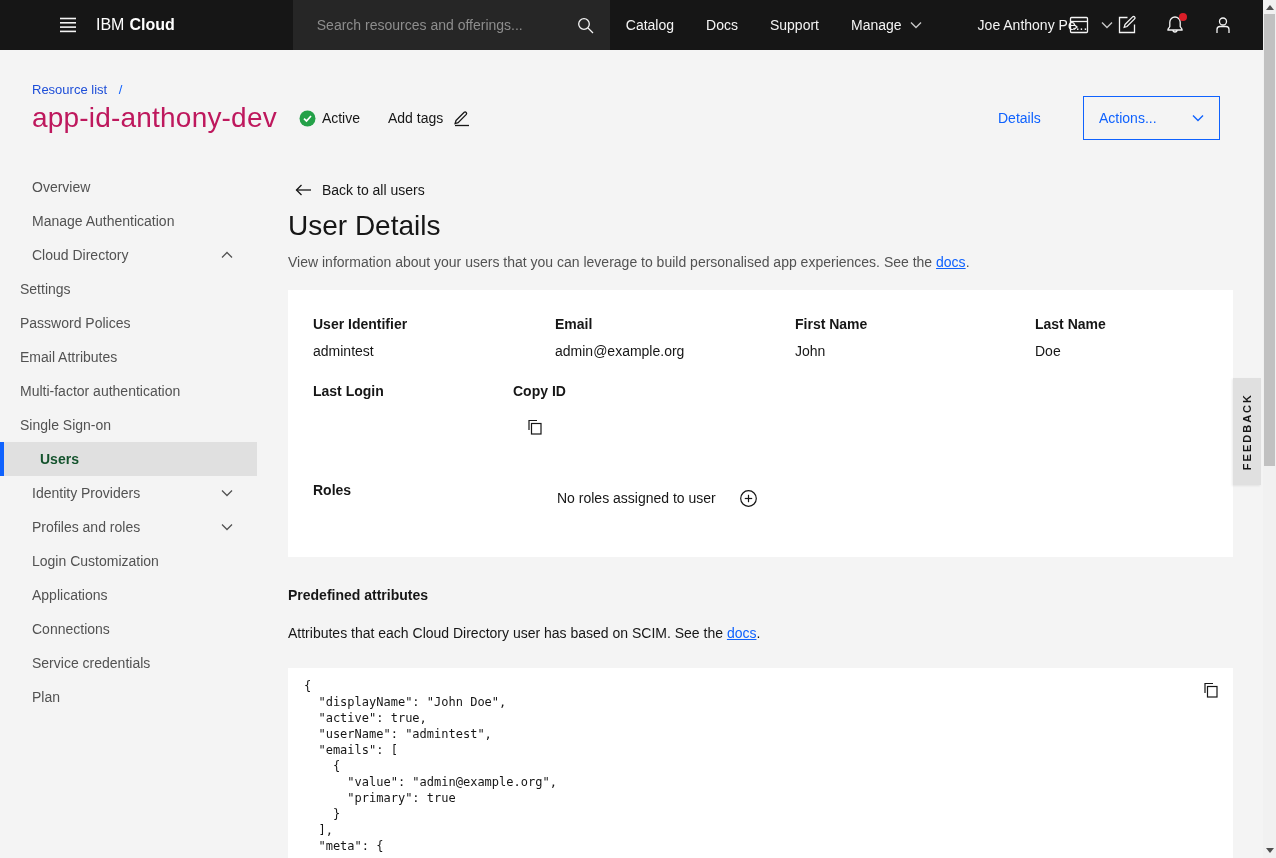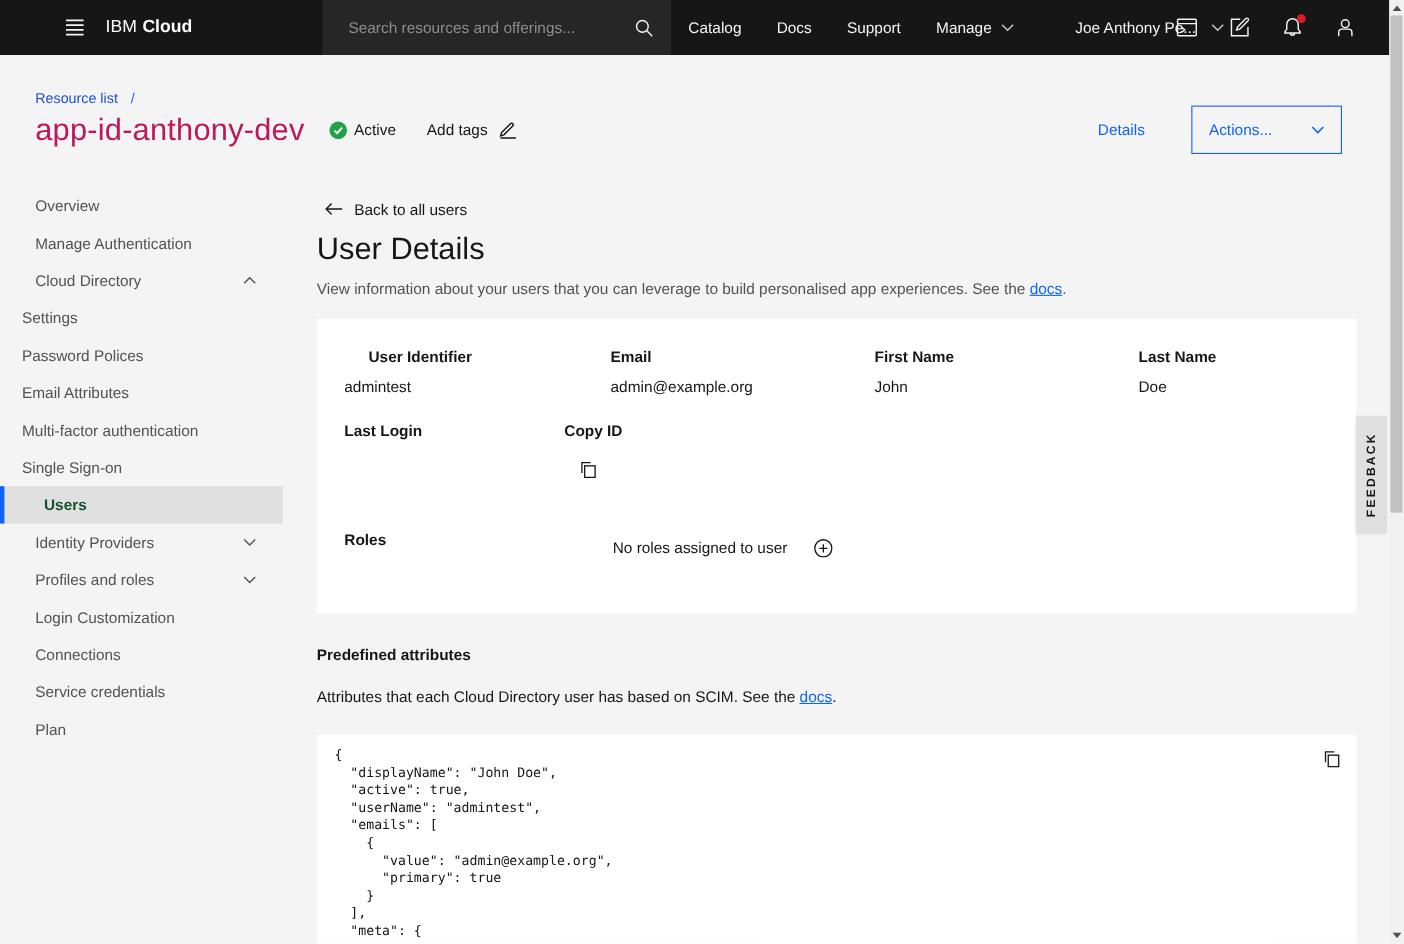--- a/index.html
+++ b/index.html
@@ -269,20 +269,23 @@
       <span class="chev">
         <svg width="12" height="8" viewBox="0 0 12 8" fill="none" stroke="#525252" stroke-width="1.3">
             <polyline points="1,1.5 6,6.5 11,1.5"></polyline>
           </svg>
       </span>
     </div>
     <div class="nav-item">
         <span>Login Customization</span>
       </div>
     <div class="nav-item">
+        <span>Applications</span>
+      </div>
+    <div class="nav-item">
         <span>Connections</span>
       </div>
     <div class="nav-item">
         <span>Service credentials</span>
       </div>
     <div class="nav-item">
         <span>Plan</span>
       </div>
   </div>
 
@@ -296,21 +299,21 @@
           </svg>
       </span>
       <span>Back to all users</span>
     </div>
 
     <h1 class="main-heading">User Details</h1>
 
     <p class="main-desc"><span>View information about your users that you can leverage to build personalised app experiences. See the </span><a>docs</a><span>.</span></p>
 
     <div class="card card-user">
-      <span class="fld-label" style="left:25px; top:26px;margin-left:22px;">User Identifier</span>
+      <span class="fld-label" style="left:25px; top:26px;">User Identifier</span>
       <span class="fld-label" style="left:267px; top:26px;">Email</span>
       <span class="fld-label" style="left:507px; top:26px;">First Name</span>
       <span class="fld-label" style="left:747px; top:26px;">Last Name</span>
 
       <span class="fld-value" style="left:25px; top:53px;">admintest</span>
       <span class="fld-value" style="left:267px; top:53px;">admin@example.org</span>
       <span class="fld-value" style="left:507px; top:53px;">John</span>
       <span class="fld-value" style="left:747px; top:53px;">Doe</span>
 
       <span class="fld-label" style="left:25px; top:93px;">Last Login</span>

